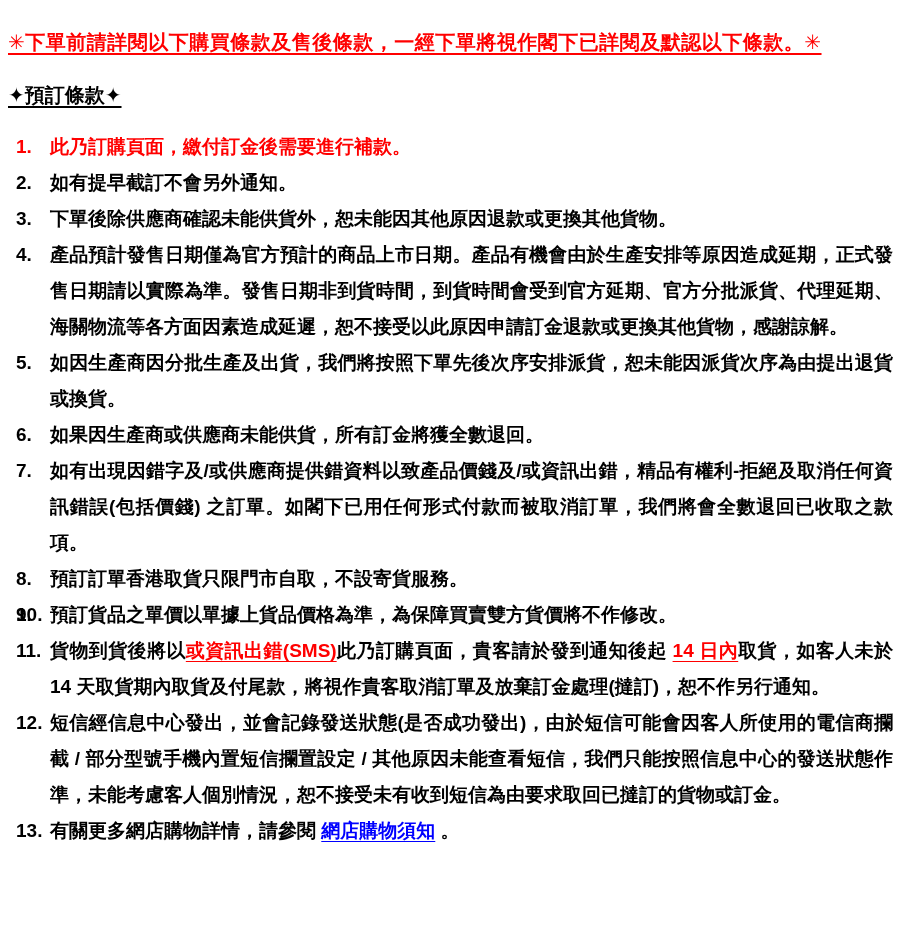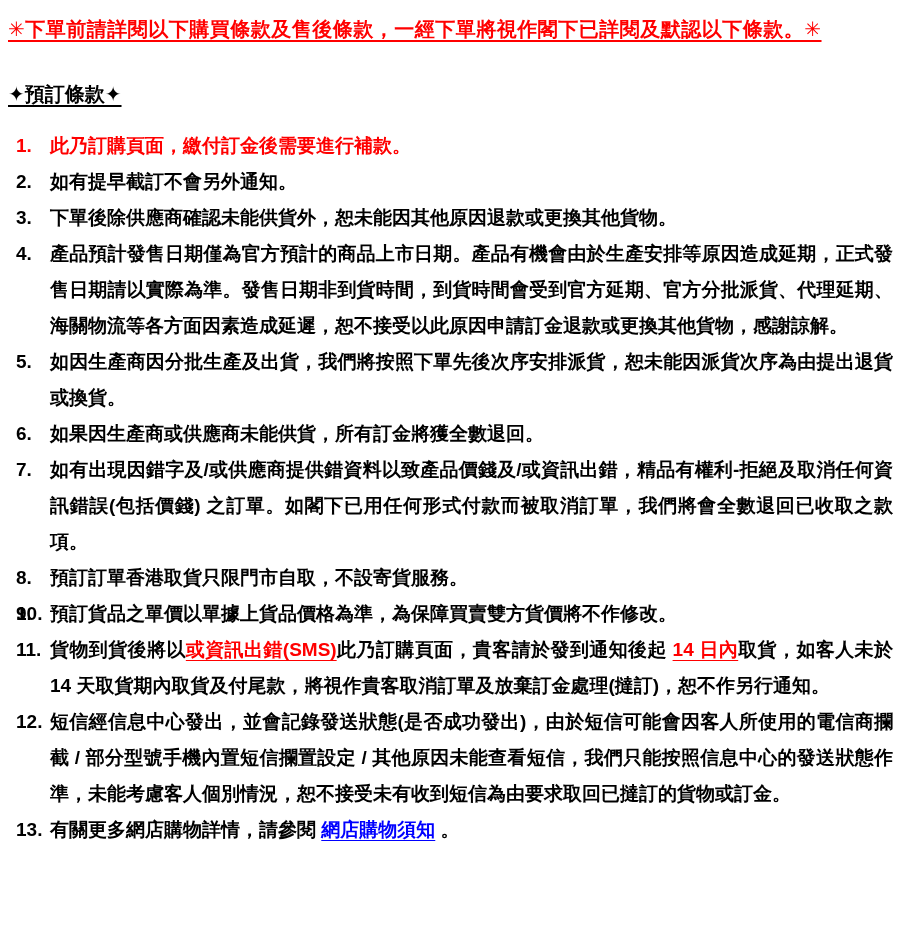--- a/index.html
+++ b/index.html
@@ -13,33 +13,33 @@
   body{
     width:913px;
     background:var(--bg);
     color:var(--ink);
     font-family:"Liberation Sans","DejaVu Sans",sans-serif;
     font-weight:700;
   }
   .page{
     width:913px;
     min-height:948px;
-    padding:14px 20px 12px 8px;
+    padding:27px 20px 12px 8px;
   }
   .notice{
     color:var(--red);
     font-size:20px;
     line-height:30px;
     text-decoration:underline;
     text-underline-offset:4px;
     letter-spacing:0.5px;
   }
   .section-title{
     display:inline-block;
-    margin-top:36px;
+    margin-top:24px;
     color:var(--ink);
     font-size:20px;
     line-height:28px;
     text-decoration:underline;
     text-underline-offset:4px;
   }
   ol.terms{
     list-style:none;
     margin:20px 0 0 0;
     padding:0;

